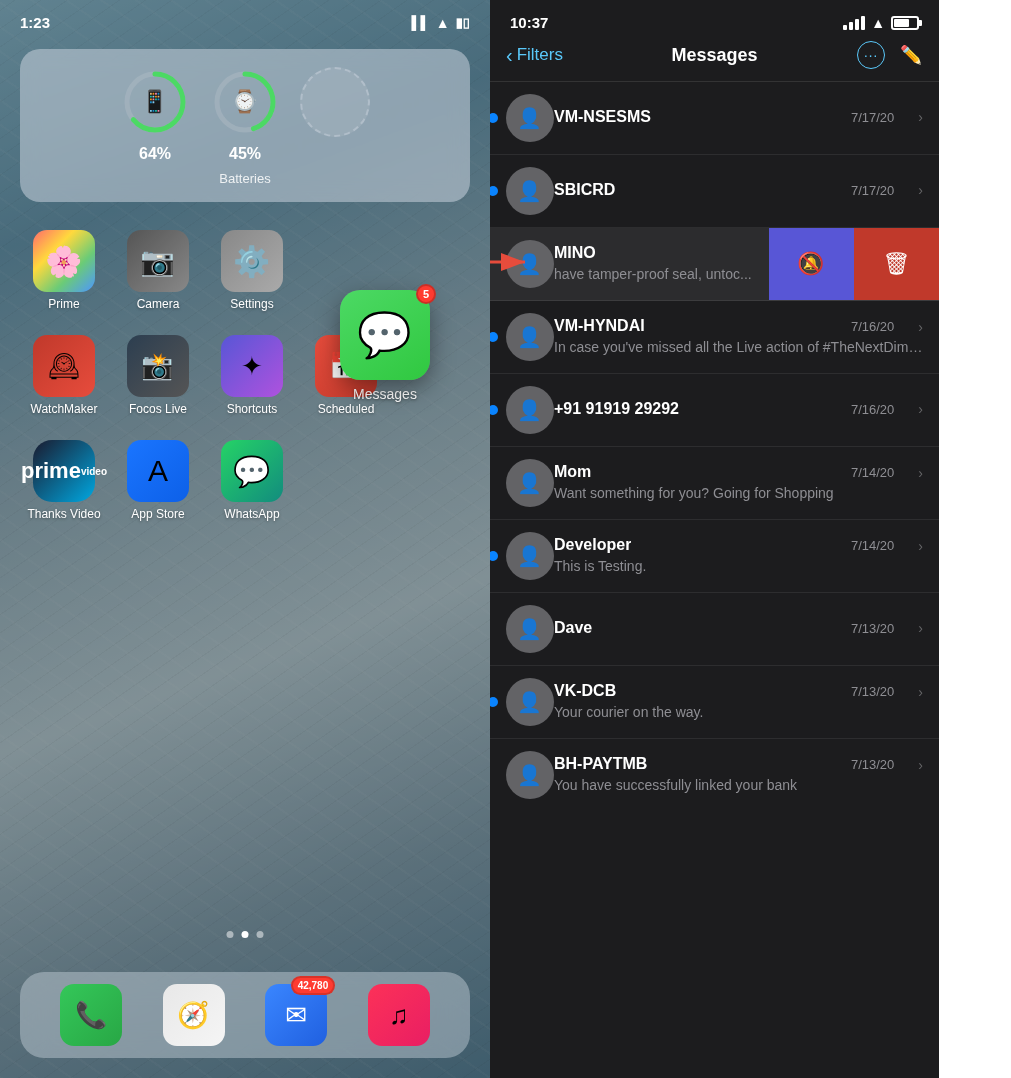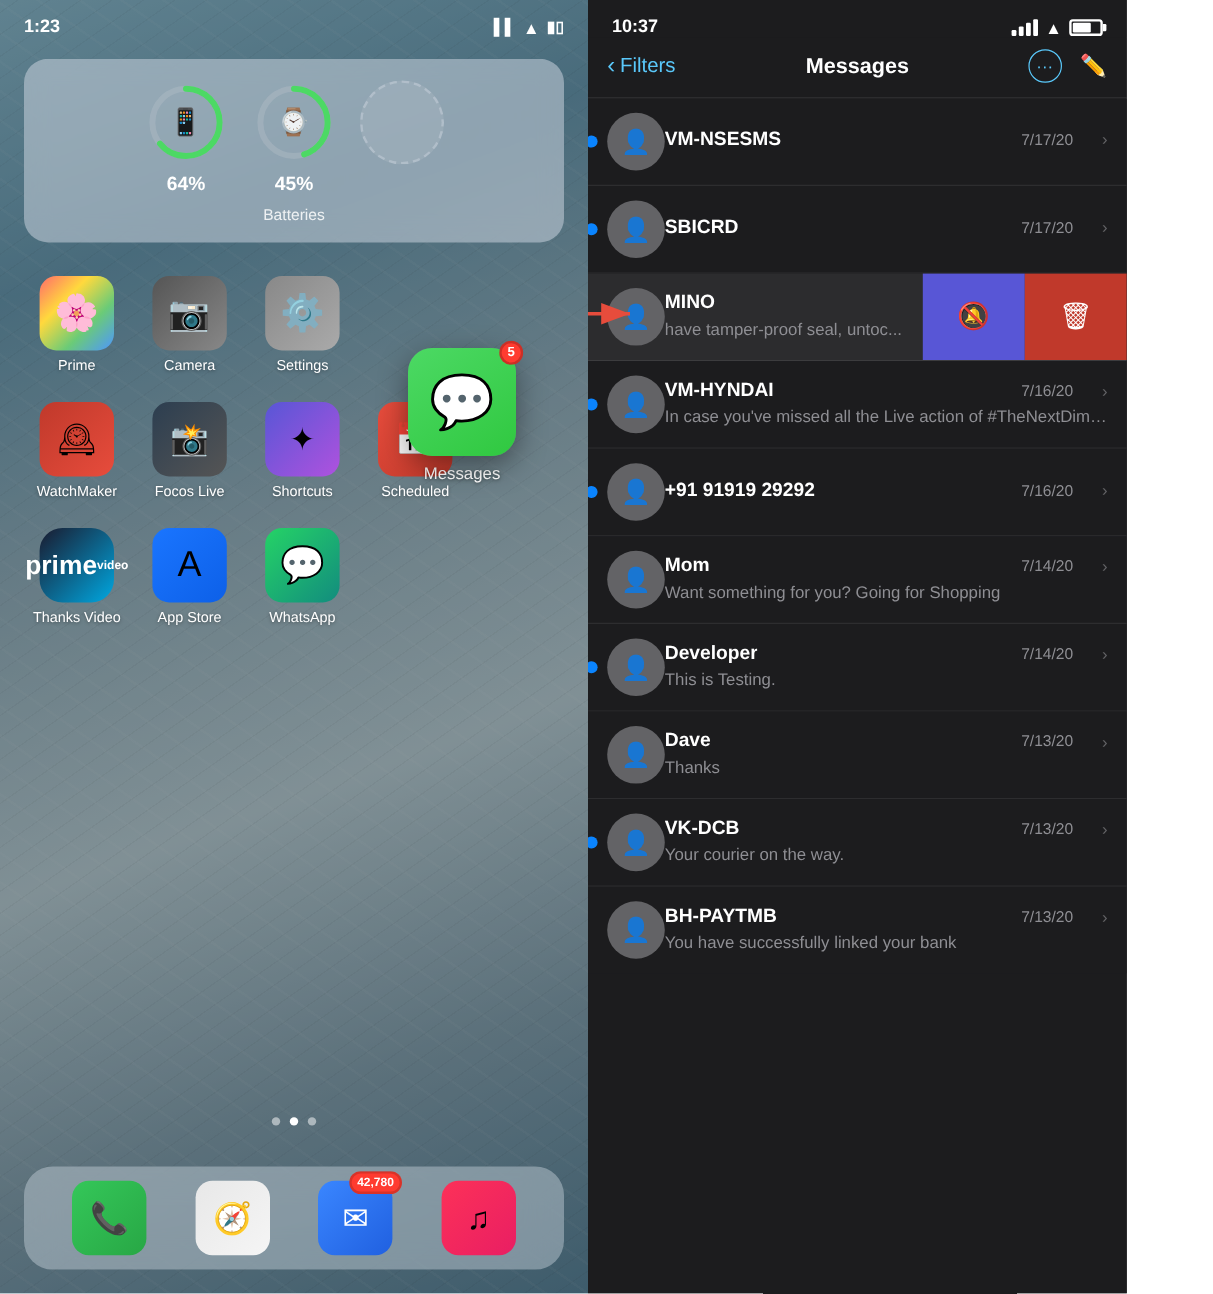--- a/index.html
+++ b/index.html
@@ -787,21 +787,20 @@
         <div class="avatar">👤</div>
       </div>
       <div class="message-content">
         <div class="message-header">
           <span class="sender-name">Dave</span>
           <div class="message-date">
             <span>7/13/20</span>
             <span class="chevron">›</span>
           </div>
         </div>
-        <div class="message-preview">Thanks</div>
       </div>
     </div>
 
     <div class="message-item">
       <div style="position:relative;">
         <div class="unread-dot"></div>
         <div class="avatar">👤</div>
       </div>
       <div class="message-content">
         <div class="message-header">

